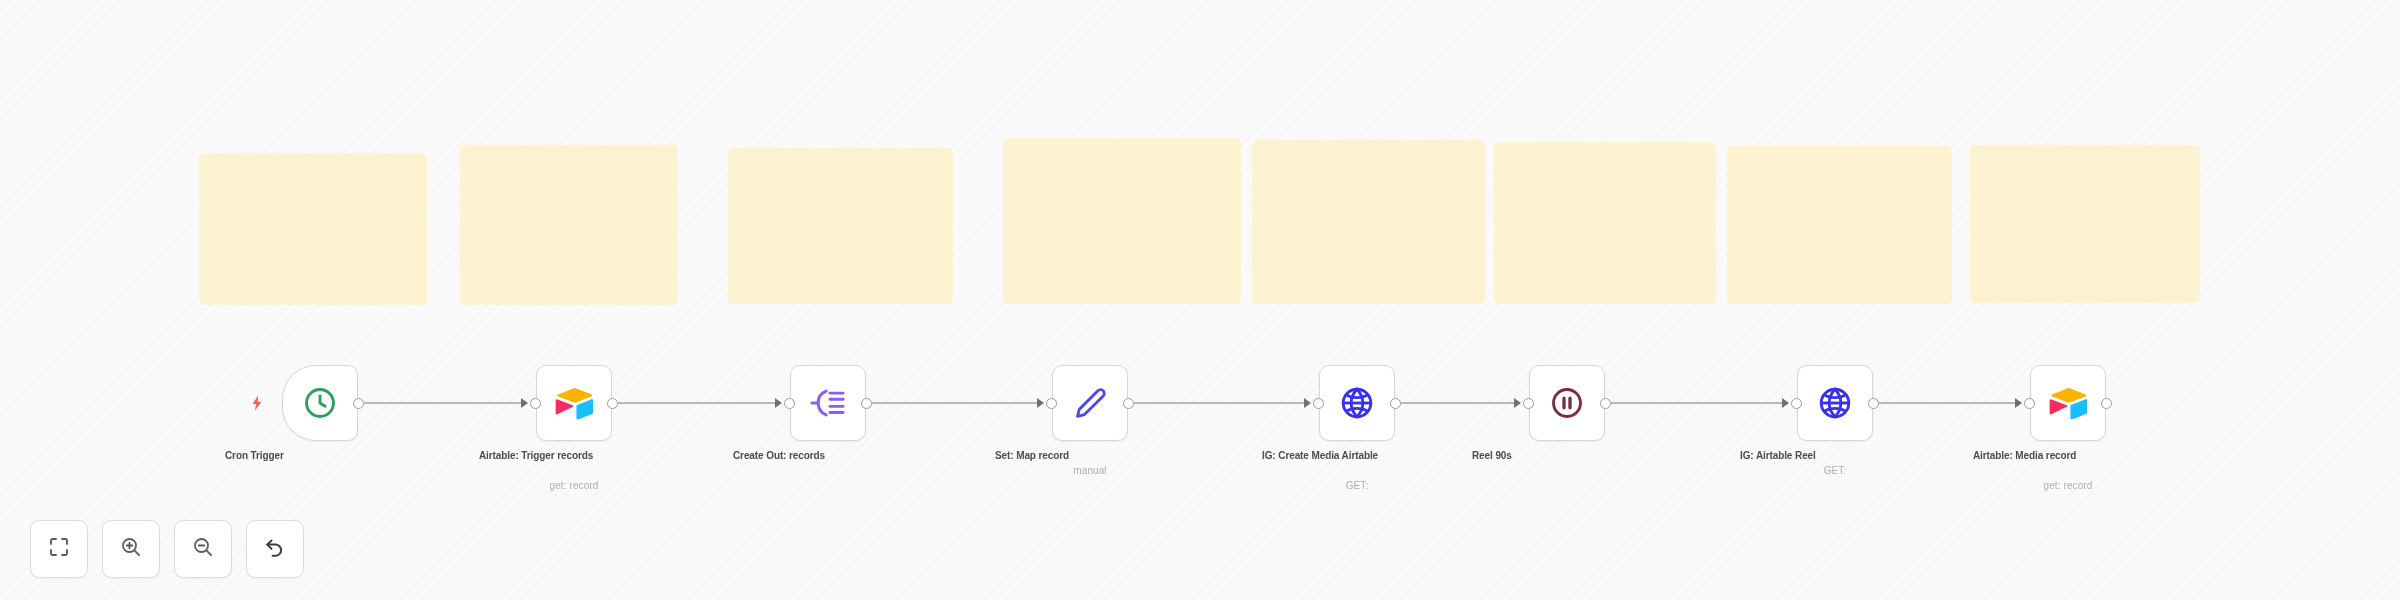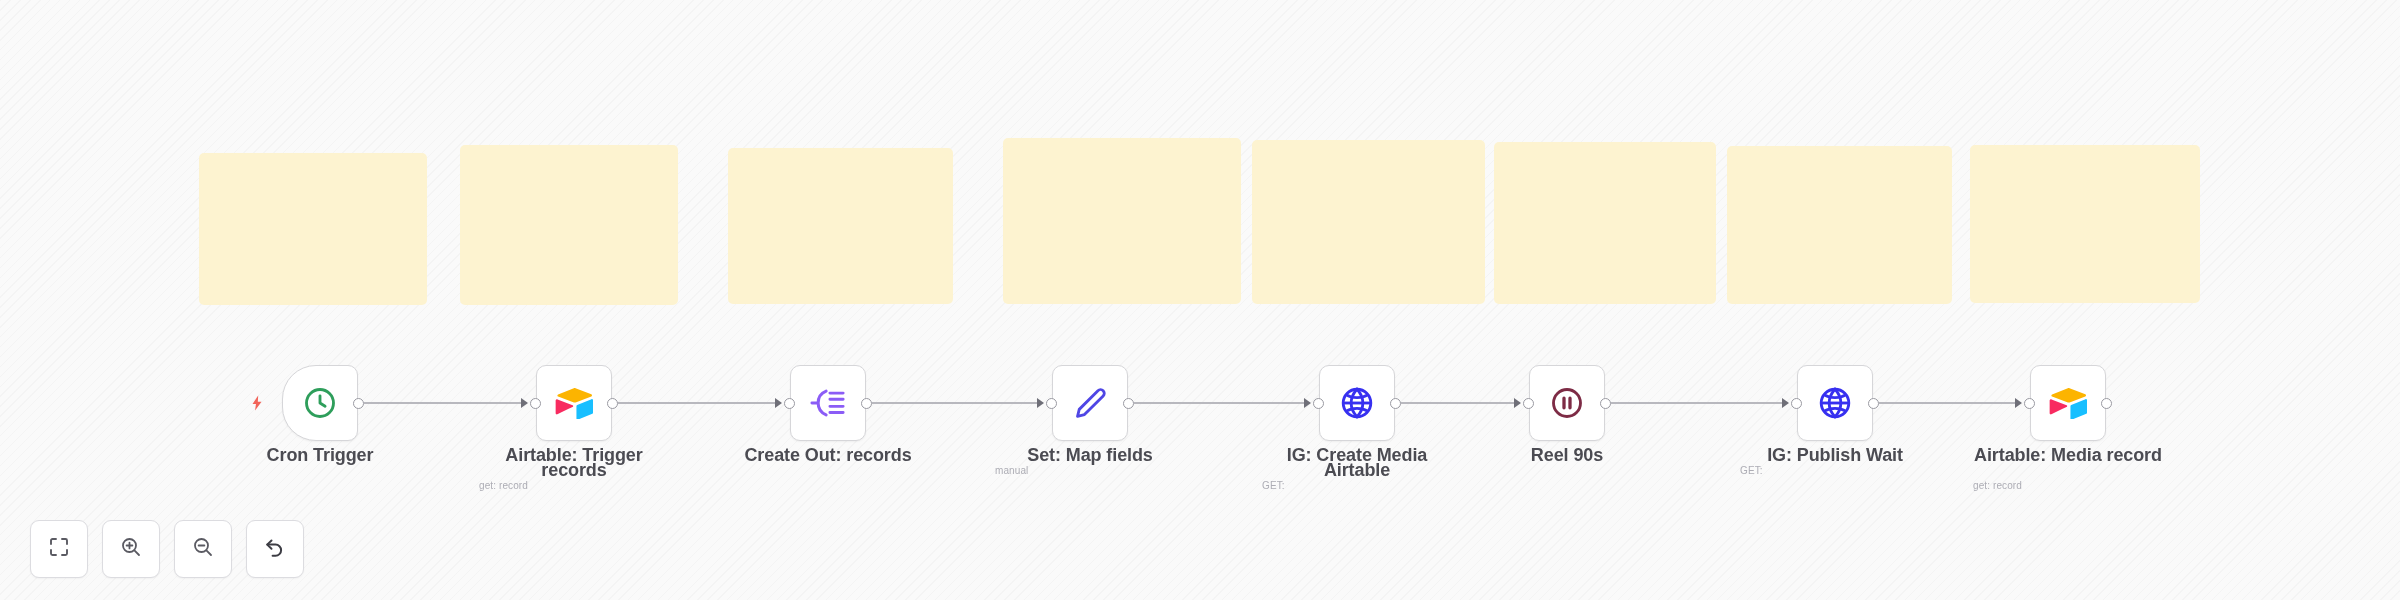--- a/index.html
+++ b/index.html
@@ -77,33 +77,33 @@
     display: flex;
     align-items: center;
     justify-content: center;
   }
 
   .node-label {
     position: absolute;
     left: -95px;
     top: 45px;
     width: 190px;
-    text-align: center;
-    font-size: 18px;
+    text-align: left;
+    font-size: 10px;
     font-weight: 700;
     color: #4b4b52;
     line-height: 15px;
     letter-spacing: -0.1px;
   }
 
   .node-sub {
     position: absolute;
     left: -95px;
     width: 190px;
-    text-align: left;
+    text-align: center;
     font-size: 10px;
     color: #adadb5;
     line-height: 12px;
     letter-spacing: 0.1px;
   }
 
   
   .port {
     position: absolute;
     width: 11px;
@@ -236,21 +236,21 @@
         <div class="node-box">
           <span class="node-icon">
             <svg width="34" height="34" viewBox="0 0 24 24" fill="none" stroke="#4f46e5" stroke-width="2" stroke-linecap="round" stroke-linejoin="round">
               <path d="M17.6 3.3a2.6 2.6 0 0 1 3.7 3.7L8.1 20.2l-4.9 1.2 1.2-4.9Z"></path>
             </svg>
           </span>
         </div>
         <span class="arrowhead"></span>
         <span class="port in"></span>
         <span class="port out"></span>
-        <div class="node-label">Set: Map fields</div>
+        <div class="node-label">Set: Map record</div>
         <div class="node-sub" style="top:62px">manual</div>
       </div>
       <div class="node-wrap" style="left: 1357px; top: 403px;">
         <div class="node-box">
           <span class="node-icon">
             <svg width="36" height="36" viewBox="0 0 24 24" fill="none" stroke="#3730f0" stroke-width="1.9">
               <circle cx="12" cy="12" r="9.2"></circle>
               <path d="M2.8 12h18.4"></path>
               <path d="M12 2.8c2.6 2.8 3.9 6 3.9 9.2s-1.3 6.4-3.9 9.2c-2.6-2.8-3.9-6-3.9-9.2S9.4 5.6 12 2.8Z"></path>
               <path d="M4.6 6.4c2.1 1.3 4.6 2 7.4 2s5.3-.7 7.4-2"></path>
@@ -286,21 +286,21 @@
               <path d="M2.8 12h18.4"></path>
               <path d="M12 2.8c2.6 2.8 3.9 6 3.9 9.2s-1.3 6.4-3.9 9.2c-2.6-2.8-3.9-6-3.9-9.2S9.4 5.6 12 2.8Z"></path>
               <path d="M4.6 6.4c2.1 1.3 4.6 2 7.4 2s5.3-.7 7.4-2"></path>
               <path d="M4.6 17.6c2.1-1.3 4.6-2 7.4-2s5.3.7 7.4 2"></path>
             </svg>
           </span>
         </div>
         <span class="arrowhead"></span>
         <span class="port in"></span>
         <span class="port out"></span>
-        <div class="node-label">IG: Publish Wait</div>
+        <div class="node-label">IG: Airtable Reel</div>
         <div class="node-sub" style="top:62px">GET:</div>
       </div>
       <div class="node-wrap" style="left: 2068px; top: 403px;">
         <div class="node-box">
           <span class="node-icon">
             <svg width="38" height="32" viewBox="0 0 40 34">
               <path d="M19.8 1.2 3.1 7.9c-1 .4-1 1.8 0 2.2l16.8 6.3c.6.2 1.2.2 1.8 0L38.4 10c1-.4 1-1.8 0-2.2L21.6 1.2c-.6-.2-1.2-.2-1.8 0Z" fill="#FCB400"></path>
               <path d="M22.6 20.3v13.2c0 .8.9 1.4 1.7 1.1l15.2-6.2c.5-.2.8-.7.8-1.2V14c0-.8-.9-1.4-1.7-1.1l-15.2 6.2c-.5.2-.8.7-.8 1.2Z" fill="#18BFFF"></path>
               <path d="M18.4 21.2 13.7 23.4 2.3 29c-.8.4-1.8-.2-1.8-1.1V14.4c0-.3.2-.6.4-.8.1-.1.2-.2.3-.2.4-.3.9-.3 1.3-.2l16 6.3c.8.3.9 1.4.1 1.7Z" fill="#F82B60"></path>
             </svg>

